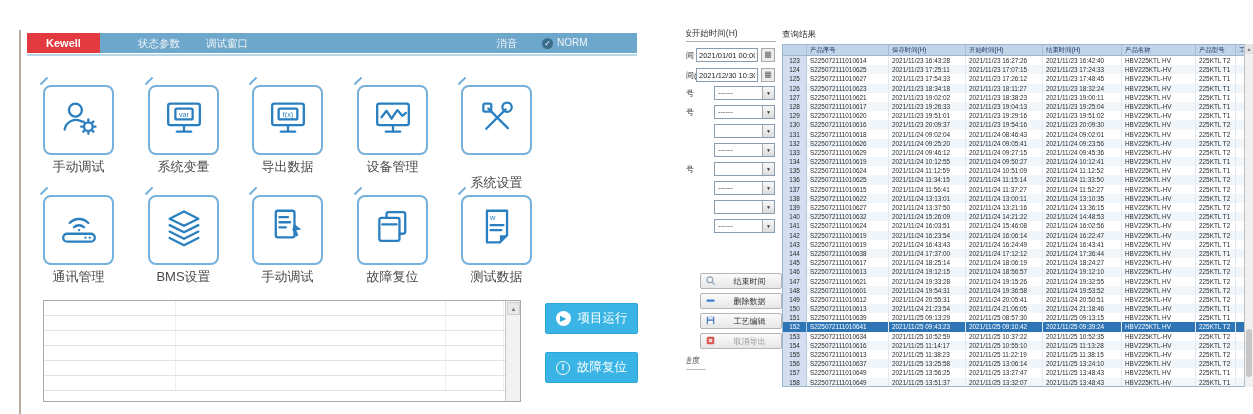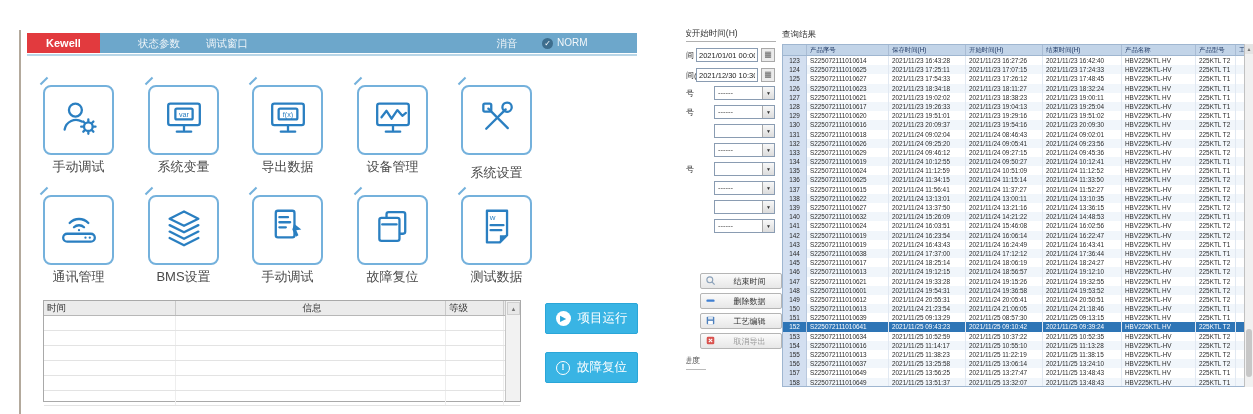--- a/index.html
+++ b/index.html
@@ -162,21 +162,21 @@
         </div>
         <div class="tile-label" style="left: 340px; top: 158px;">设备管理</div>
         <div class="tile" style="left: 461px; top: 85px;">
           <span><svg viewBox="0 0 64 64" width="46" height="46">
               <line x1="17" y1="47" x2="44" y2="20" fill="none" stroke="#2a7fc1" stroke-width="3.2" stroke-linecap="round" stroke-linejoin="round"></line>
               <circle cx="46" cy="17" r="6.5" fill="none" stroke="#2a7fc1" stroke-width="3.2" stroke-linecap="round" stroke-linejoin="round"></circle>
               <line x1="20" y1="19" x2="47" y2="46" fill="none" stroke="#2a7fc1" stroke-width="3.2" stroke-linecap="round" stroke-linejoin="round"></line>
               <rect x="13" y="12" width="11" height="11" rx="2" fill="none" stroke="#2a7fc1" stroke-width="3.2" stroke-linecap="round" stroke-linejoin="round"></rect>
             </svg></span>
         </div>
-        <div class="tile-label" style="left: 444px; top: 164px;">系统设置</div>
+        <div class="tile-label" style="left: 444px; top: 174px;">系统设置</div>
         <div class="tile" style="left: 43px; top: 195px;">
           <span><svg viewBox="0 0 64 64" width="46" height="46">
               <path d="M19 25 a18 18 0 0 1 26 0" fill="none" stroke="#2a7fc1" stroke-width="3.2" stroke-linecap="round" stroke-linejoin="round"></path>
               <path d="M25 31 a10 10 0 0 1 14 0" fill="none" stroke="#2a7fc1" stroke-width="3.2" stroke-linecap="round" stroke-linejoin="round"></path>
               <circle cx="32" cy="35" r="1.6" fill="#2a7fc1"></circle>
               <rect x="10" y="40" width="44" height="11" rx="5.5" fill="none" stroke="#2a7fc1" stroke-width="3.2" stroke-linecap="round" stroke-linejoin="round"></rect>
               <circle cx="41" cy="45.5" r="1.6" fill="#2a7fc1"></circle>
               <circle cx="47" cy="45.5" r="1.6" fill="#2a7fc1"></circle>
             </svg></span>
         </div>
@@ -214,25 +214,20 @@
               <text x="26" y="21" font-size="11" text-anchor="middle" fill="#2a7fc1" font-family="Liberation Sans,sans-serif">w</text>
               <line x1="23" y1="28" x2="41" y2="28" fill="none" stroke="#2a7fc1" stroke-width="3.2" stroke-linecap="round" stroke-linejoin="round"></line>
               <line x1="23" y1="35" x2="38" y2="35" fill="none" stroke="#2a7fc1" stroke-width="3.2" stroke-linecap="round" stroke-linejoin="round"></line>
               <path d="M46 42 l-10 10 v-10 z" fill="#2a7fc1"></path>
             </svg></span>
         </div>
         <div class="tile-label" style="left: 444px; top: 268px;">测试数据</div>
       </div>
 
     <div class="logtbl">
-      <div class="log-head" id="log-head">
-          <div style="width: 132px;">时间</div>
-          <div style="width: 270px; text-align: center;">信息</div>
-          <div style="width: 58px;">等级</div>
-        </div>
       <div id="log-body">
           <div class="log-row">
             <div style="width: 132px;"></div>
             <div style="width: 270px;"></div>
             <div style="width: 58px;"></div>
           </div>
           <div class="log-row">
             <div style="width: 132px;"></div>
             <div style="width: 270px;"></div>
             <div style="width: 58px;"></div>

